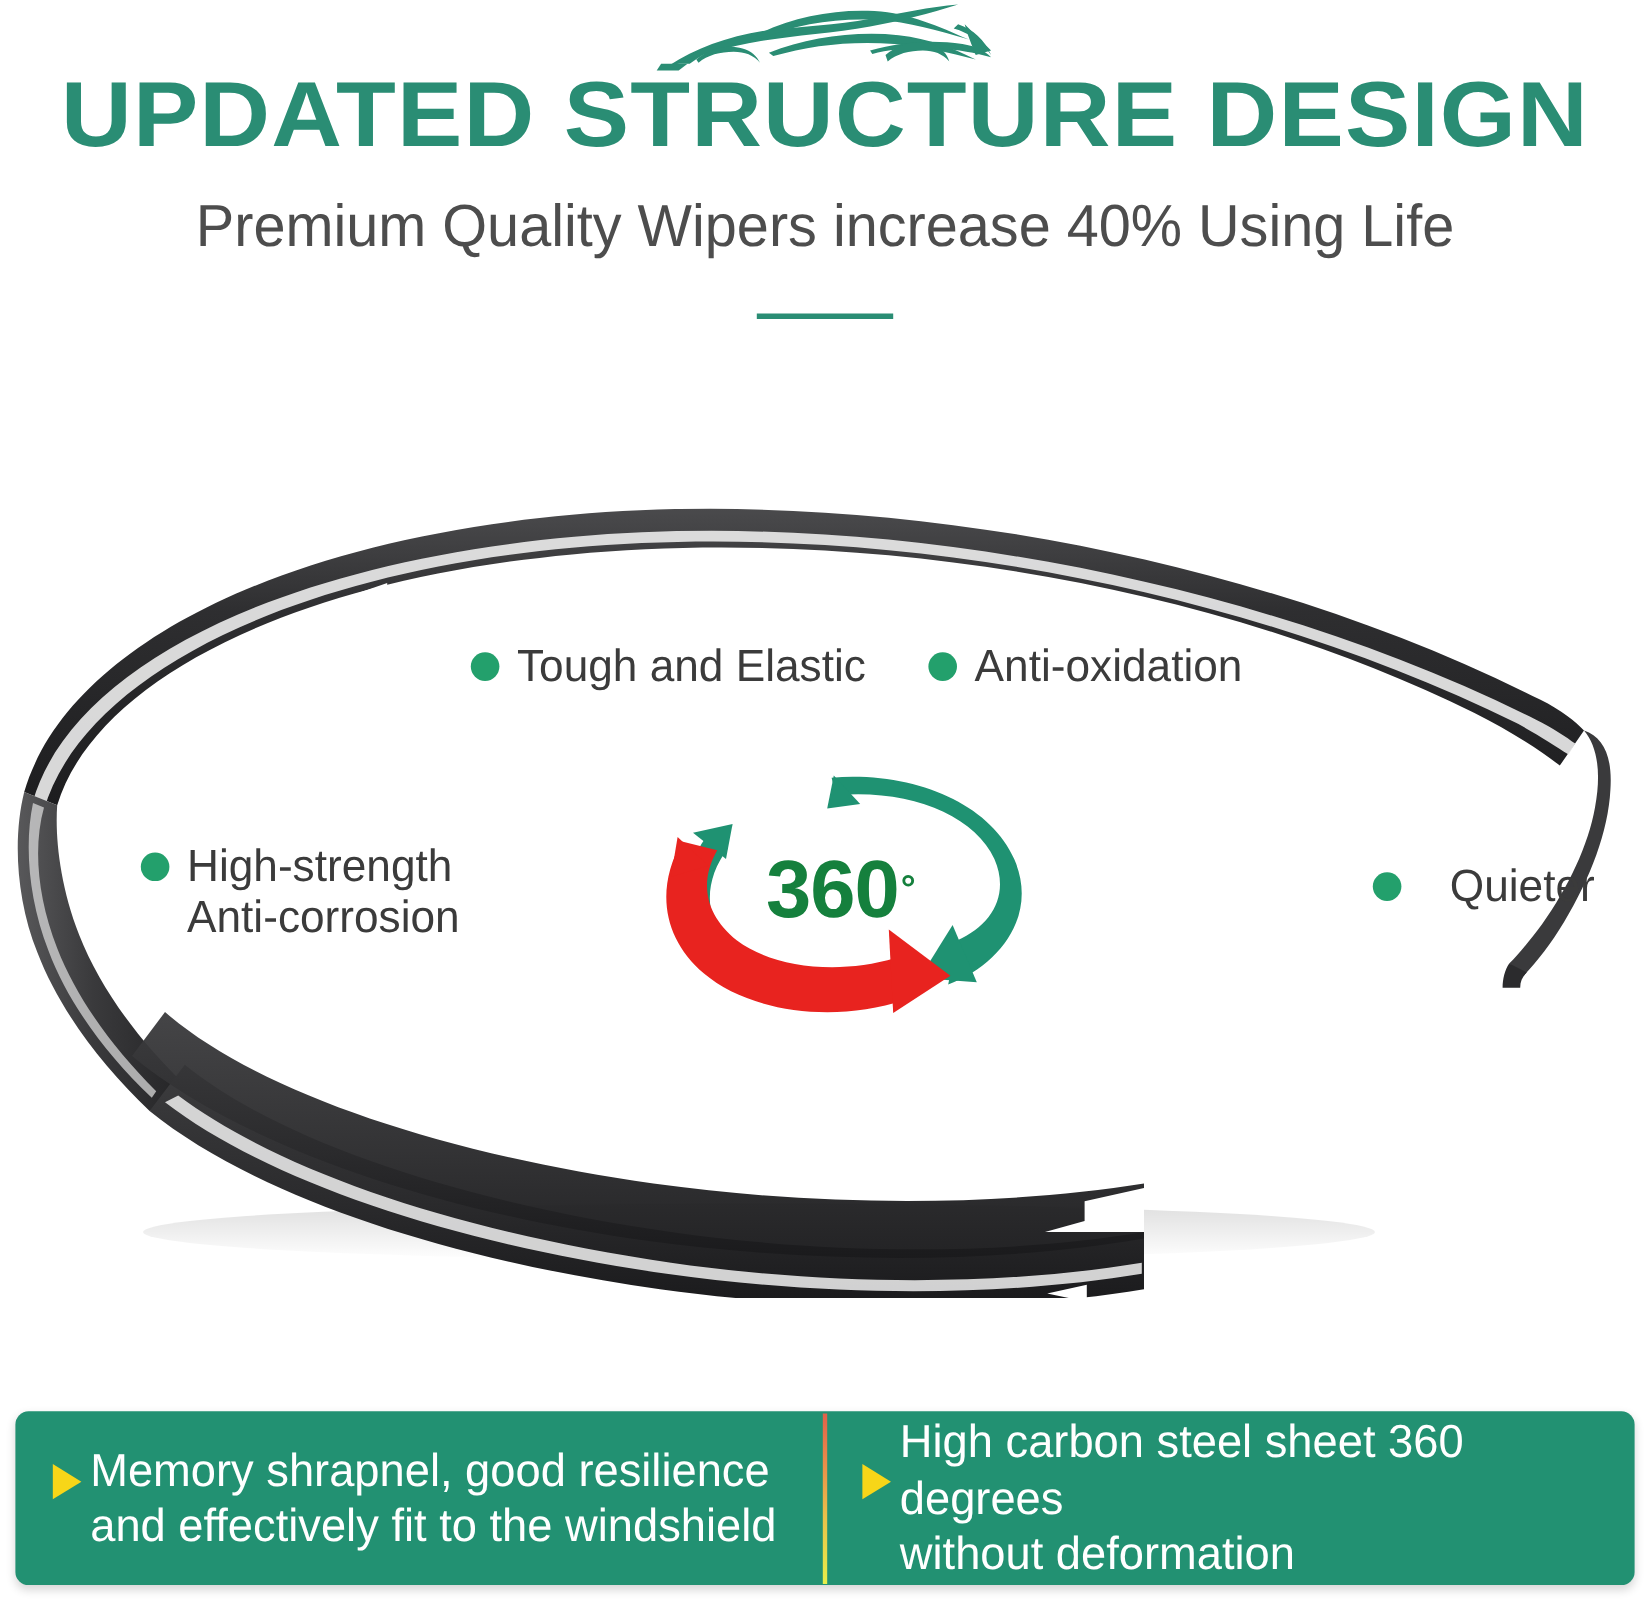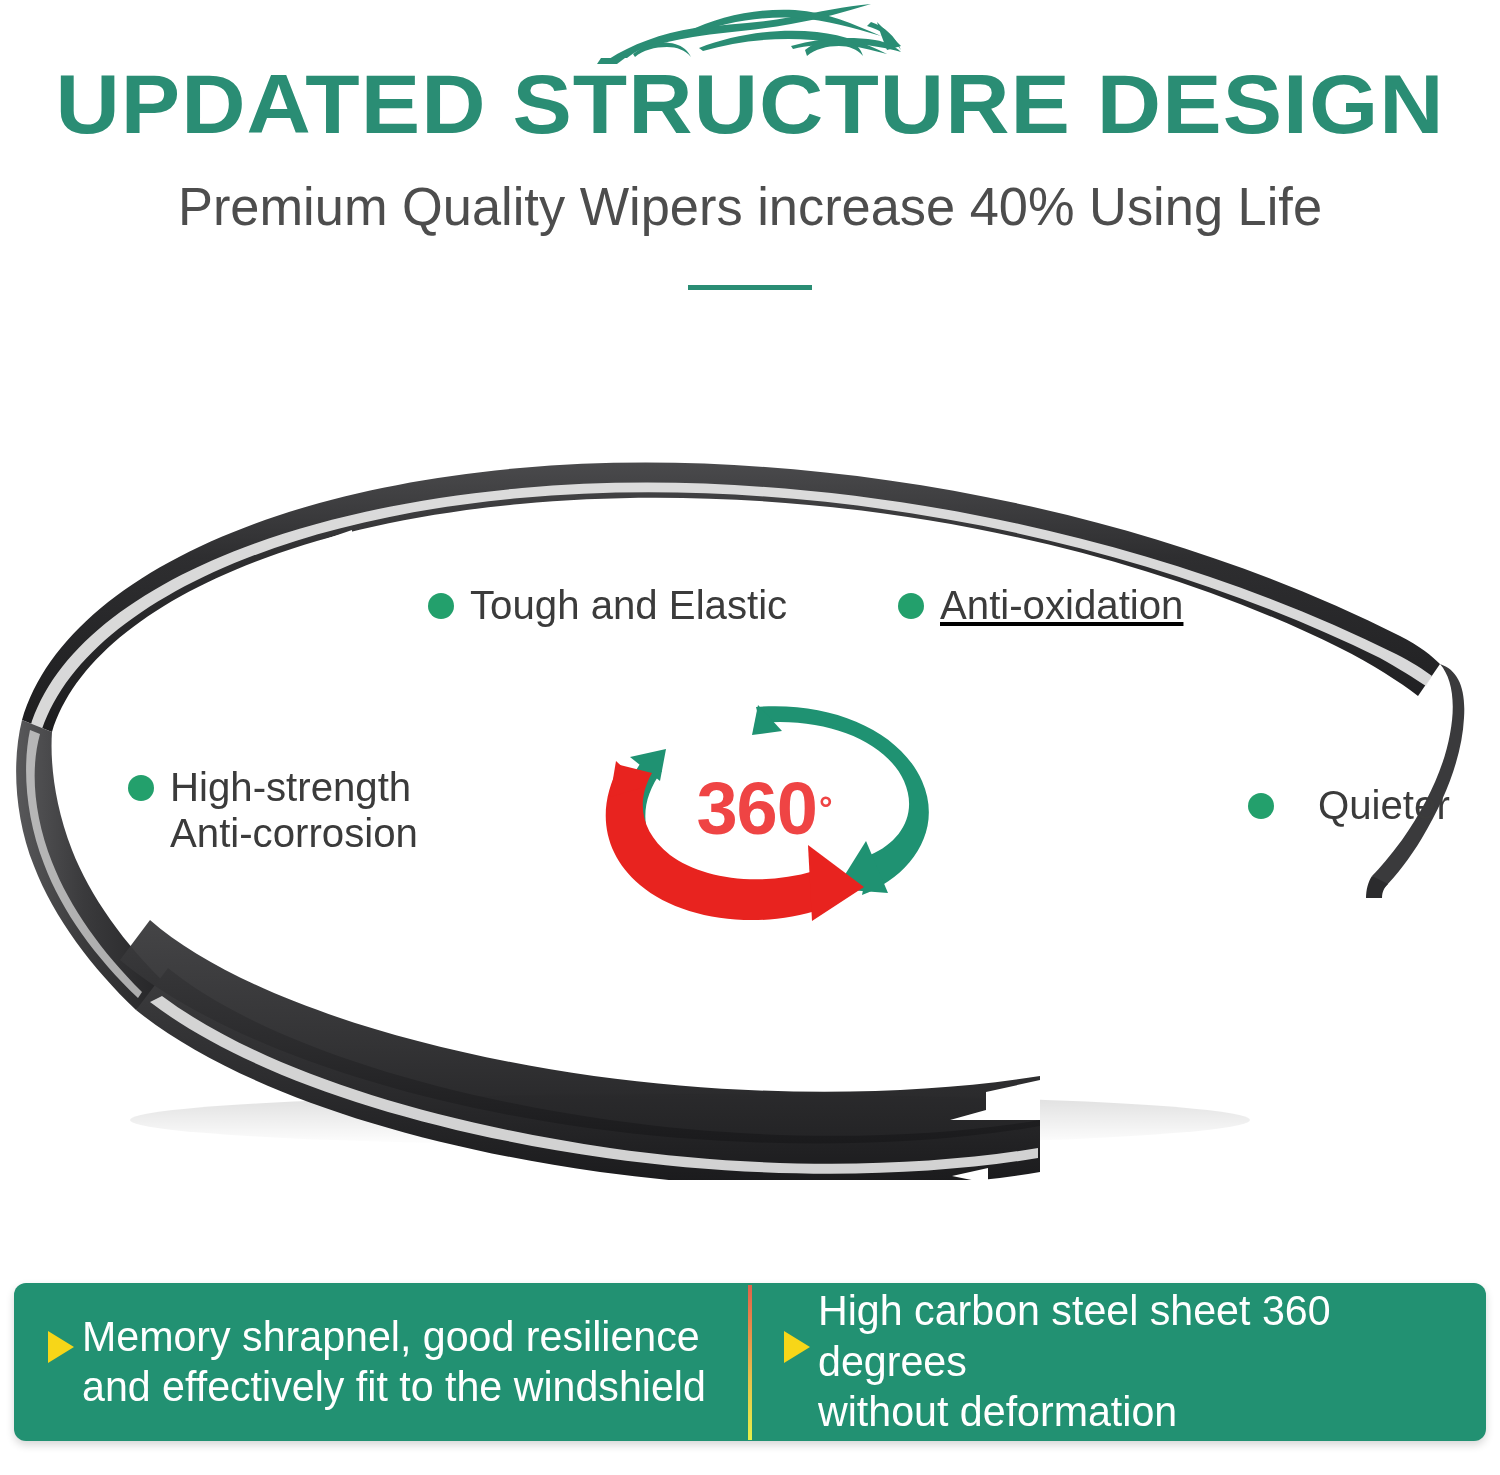--- a/index.html
+++ b/index.html
@@ -100,21 +100,21 @@
   .callout-text {
     font-family: "Liberation Sans Narrow", "Liberation Sans", sans-serif;
     font-size: 41px;
     color: #3b3b3b;
     line-height: 1.12;
     white-space: pre-line;
     transform: scaleX(0.98);
     transform-origin: left center;
   }
   #callout-tough  { left: 428px; top: 583px; }
-  #callout-anti   { left: 898px; top: 583px; text-decoration: underline; }
+  #callout-anti   { left: 844px; top: 583px; }
   #callout-high   { left: 128px; top: 765px; }
   #callout-quiet  { left: 1248px; top: 783px; gap: 44px; }
 
   
   #badge-360 {
     position: absolute;
     left: 570px;
     top: 695px;
     width: 380px;
     height: 230px;
@@ -123,21 +123,21 @@
   #badge-label {
     position: absolute;
     left: 0; top: 0;
     width: 380px; height: 230px;
     display: flex;
     align-items: center;
     justify-content: center;
     font-family: "Liberation Sans", sans-serif;
     font-weight: bold;
     font-size: 74px;
-    color: #ef4444;
+    color: #15803d;
     letter-spacing: -1px;
     padding-left: 8px;
     padding-bottom: 4px;
     box-sizing: border-box;
   }
   #badge-label .deg {
     font-size: 34px;
     vertical-align: super;
     margin-left: 2px;
   }

